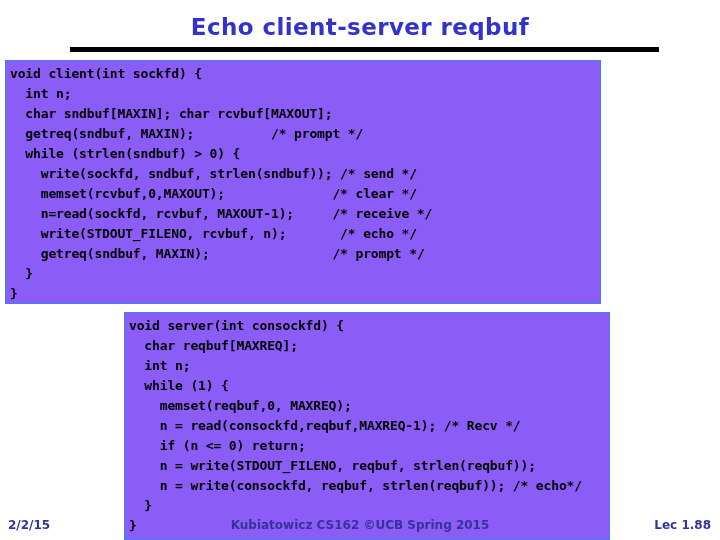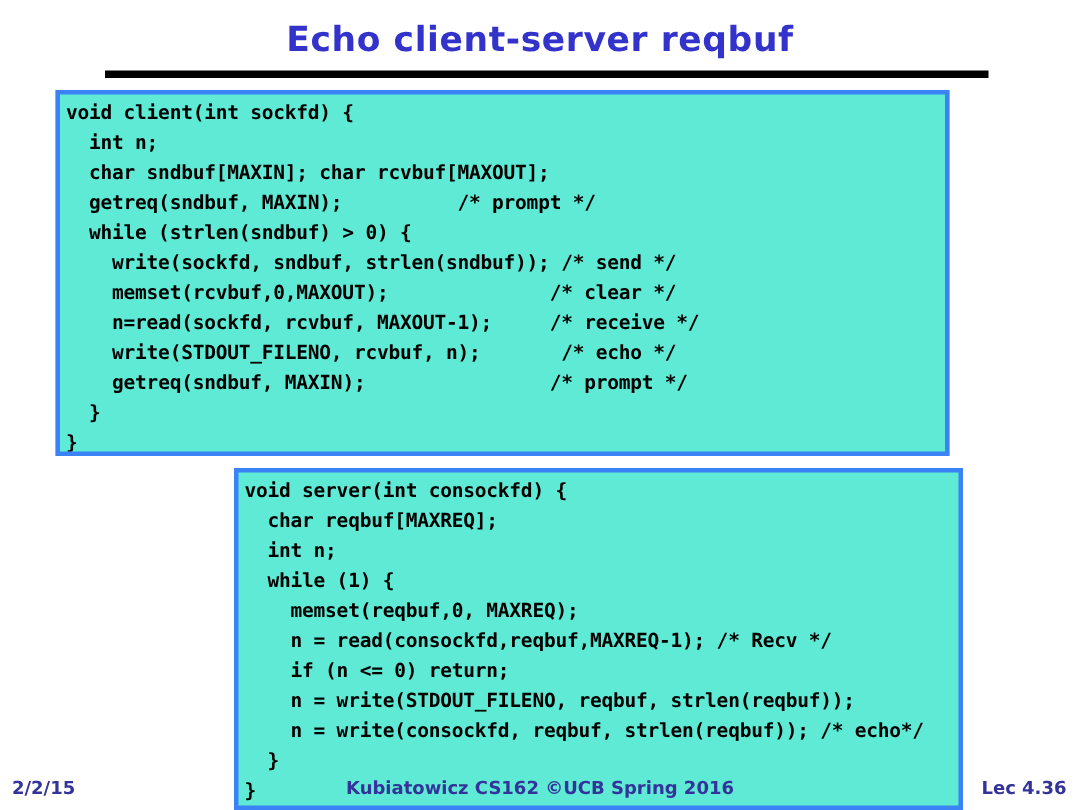--- a/index.html
+++ b/index.html
@@ -35,25 +35,24 @@
     left: 70px;
     top: 47px;
     width: 589px;
     height: 5px;
     background: #000000;
   }
 
   
   .code-box {
     position: absolute;
-    background: #5eead4;
-    border: 3px solid #3b82f6;
+    background: #8b5cf6;
+    border: 1px solid #3b82f6;
     box-sizing: border-box;
     overflow: hidden;
-    margin-left: 32px;
   }
   #code-box-client {
     left: 5px;
     top: 60px;
     width: 596px;
     height: 244px;
   }
   #code-box-server {
     left: 124px;
     top: 312px;
@@ -100,14 +99,14 @@
 
 <div class="code-box" id="code-box-client">
   <pre class="code-listing" id="client-listing"><span class="code-line">void client(int sockfd) {</span><span class="code-line">  int n;</span><span class="code-line">  char sndbuf[MAXIN]; char rcvbuf[MAXOUT];</span><span class="code-line">  <span class="ital">getreq</span>(sndbuf, MAXIN);          /* prompt */</span><span class="code-line">  while (strlen(sndbuf) &gt; 0) {</span><span class="code-line">    write(sockfd, sndbuf, strlen(sndbuf)); /* send */</span><span class="code-line">    memset(rcvbuf,0,MAXOUT);              /* clear */</span><span class="code-line">    n=read(sockfd, rcvbuf, MAXOUT-1);     /* receive */</span><span class="code-line">    write(STDOUT_FILENO, rcvbuf, n);       /* echo */</span><span class="code-line">    <span class="ital">getreq</span>(sndbuf, MAXIN);                /* prompt */</span><span class="code-line">  }</span><span class="code-line">}</span></pre>
 </div>
 
 <div class="code-box" id="code-box-server">
   <pre class="code-listing" id="server-listing"><span class="code-line">void server(int consockfd) {</span><span class="code-line">  char reqbuf[MAXREQ];</span><span class="code-line">  int n;</span><span class="code-line">  while (1) {</span><span class="code-line">    memset(reqbuf,0, MAXREQ);</span><span class="code-line">    n = read(consockfd,reqbuf,MAXREQ-1); /* Recv */</span><span class="code-line">    if (n &lt;= 0) return;</span><span class="code-line">    n = write(STDOUT_FILENO, reqbuf, strlen(reqbuf));</span><span class="code-line">    n = write(consockfd, reqbuf, strlen(reqbuf)); /* echo*/</span><span class="code-line">  }</span><span class="code-line">}</span></pre>
 </div>
 
 <div class="footer-text" id="footer-date">2/2/15</div>
-<div class="footer-text" id="footer-center">Kubiatowicz CS162 ©UCB Spring 2016</div>
-<div class="footer-text" id="footer-lec">Lec 4.36</div>
+<div class="footer-text" id="footer-center">Kubiatowicz CS162 ©UCB Spring 2015</div>
+<div class="footer-text" id="footer-lec">Lec 1.88</div>
 
 </body></html>

